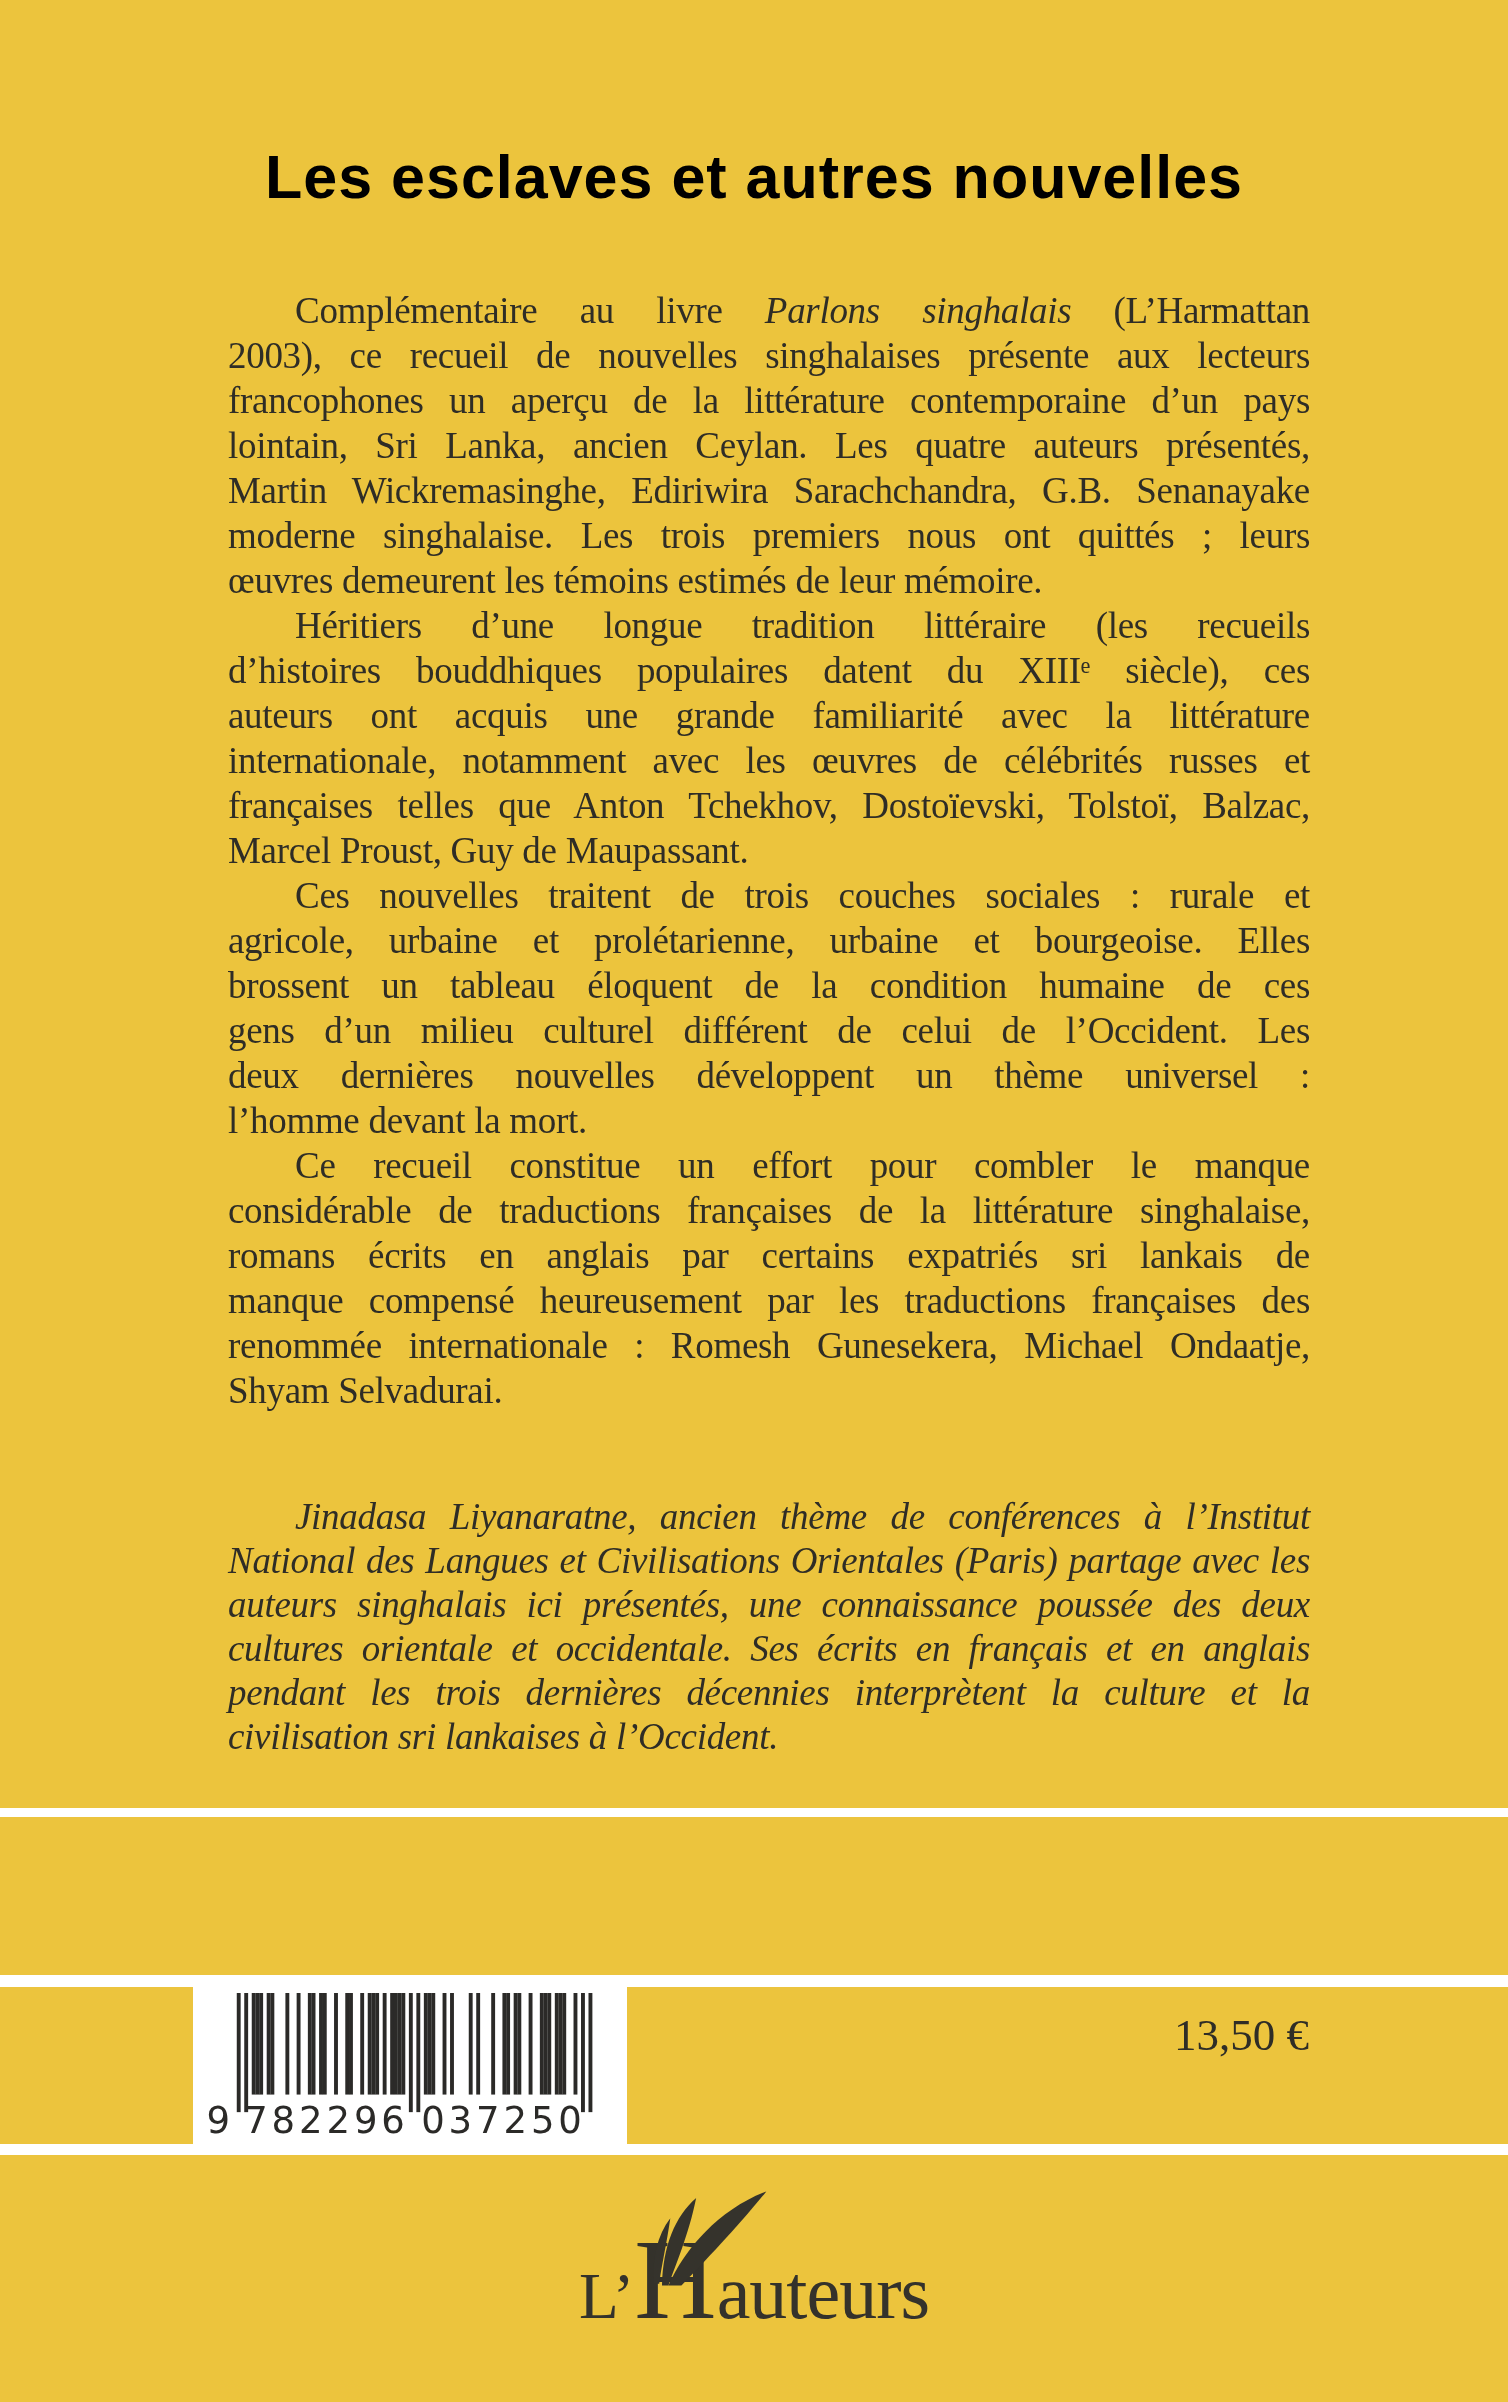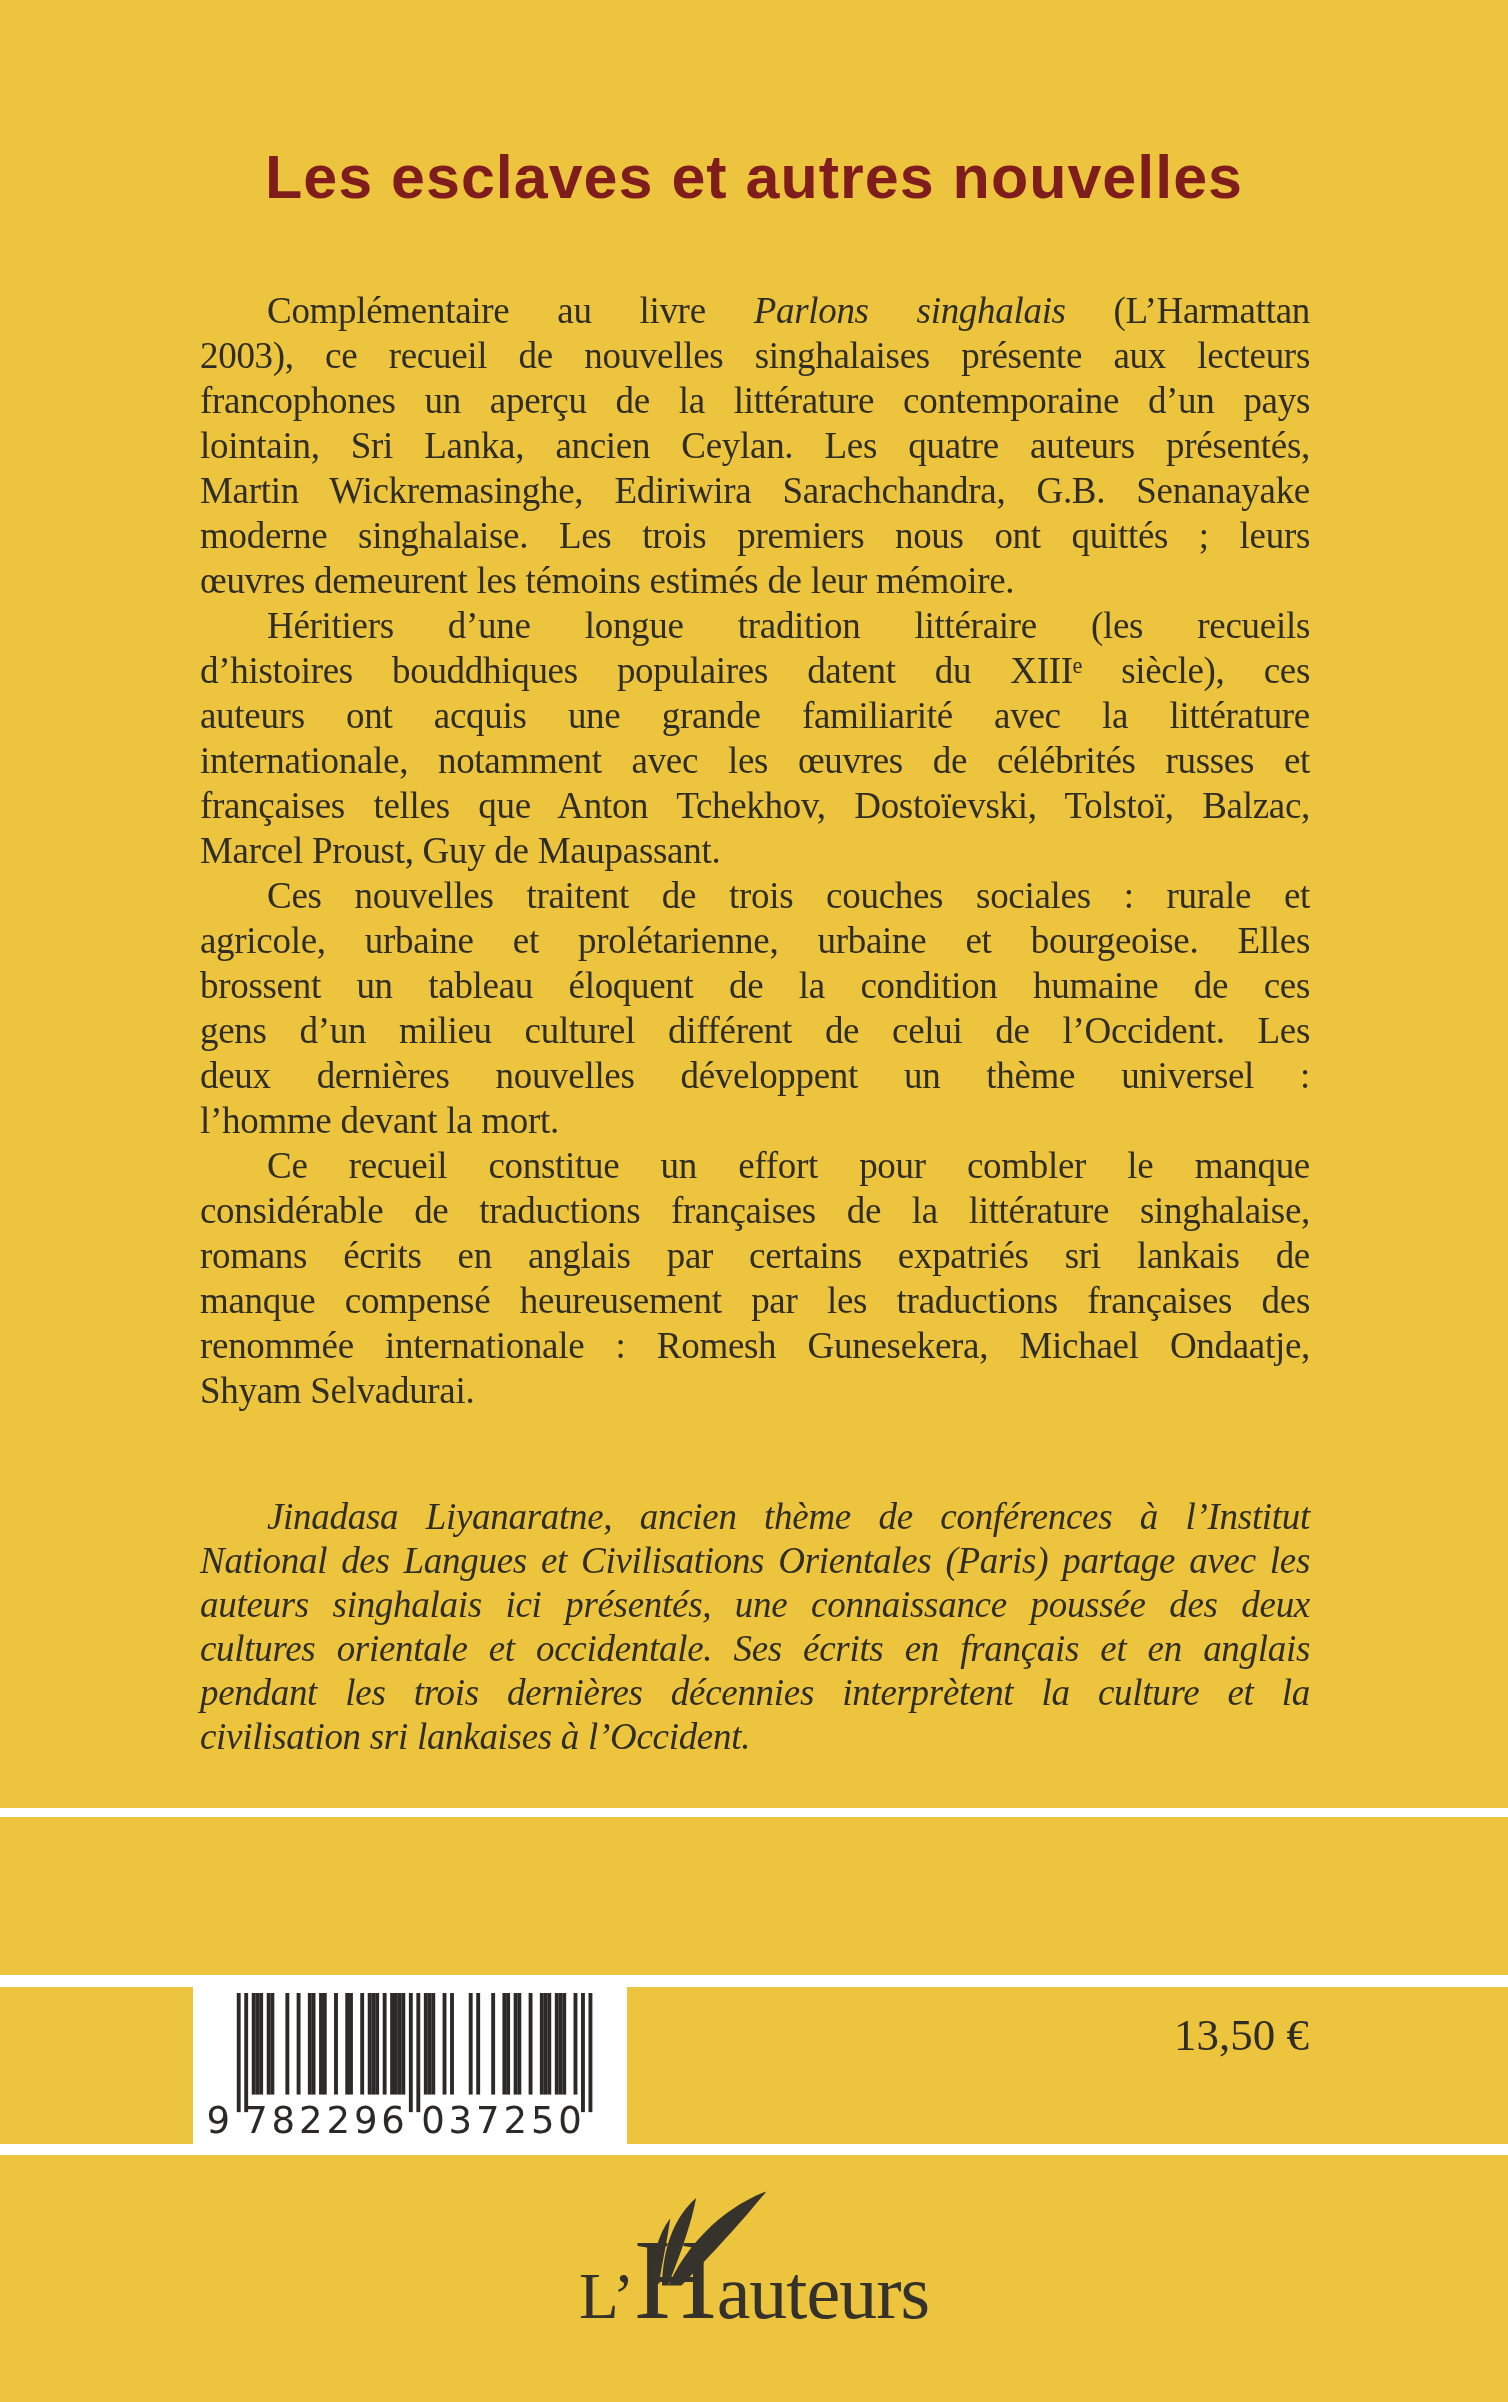--- a/index.html
+++ b/index.html
@@ -5,31 +5,31 @@
   html,body { margin:0; padding:0; }
   .page {
     position:relative; width:1508px; height:2402px;
     background:#ECC43D; overflow:hidden;
     font-family:"Liberation Serif", serif; color:#2F2D26;
   }
   .page-title {
     position:absolute; top:147px; left:0; right:0;
     text-align:center; font-family:"Liberation Sans", sans-serif;
     font-weight:bold; font-size:61px; line-height:1; letter-spacing:1px;
-    color:#7f1d1d;
+    color:#000000;
   }
   .synopsis {
     position:absolute; left:200px; width:1110px; top:288px;
     font-size:37px; line-height:45px; letter-spacing:-0.3px;
   }
   .author-note {
     position:absolute; left:200px; width:1110px; top:1495px;
     font-size:37px; line-height:44px; font-style:italic; letter-spacing:-0.3px;
   }
-  .tline { text-align:justify; text-align-last:justify; white-space:nowrap; }
+  .tline { text-align:justify; text-align-last:justify; white-space:nowrap;margin-left:28px; }
   .tline.last { text-align-last:left; }
   .tline.first { padding-left:67px; }
   .stripe { position:absolute; left:0; width:1508px; background:#FFFFFF; }
   .stripe-0 { top:1808px; height:8.8px; }
   .stripe-a { top:1975px; height:11.8px; }
   .stripe-b { top:2144px; height:10.8px; }
   .barcode-box {
     position:absolute; left:193px; top:1987px; width:434px; height:157px;
     background:#FFFFFF;
   }

